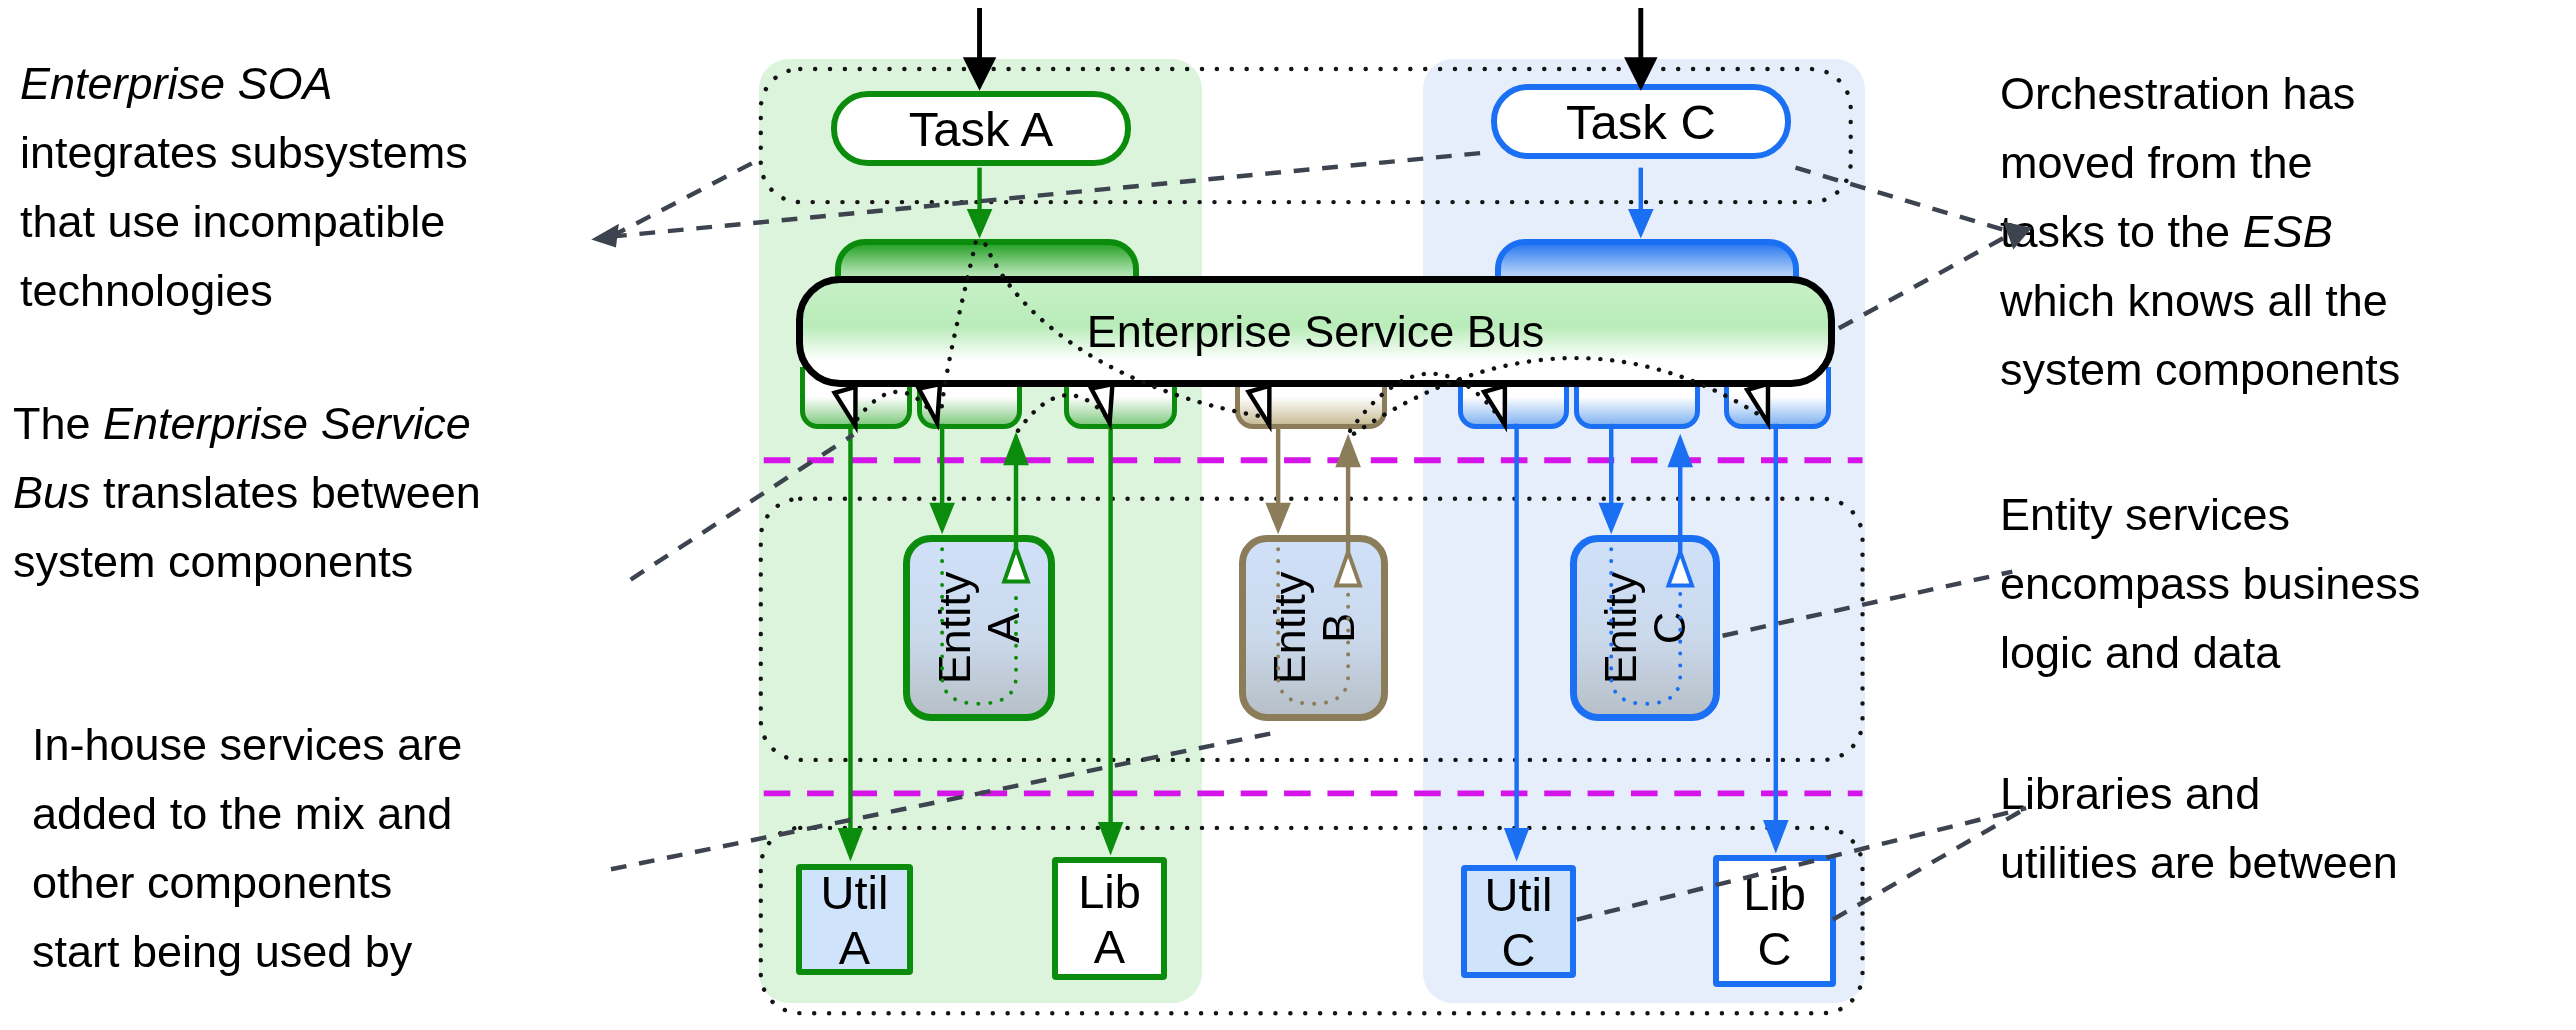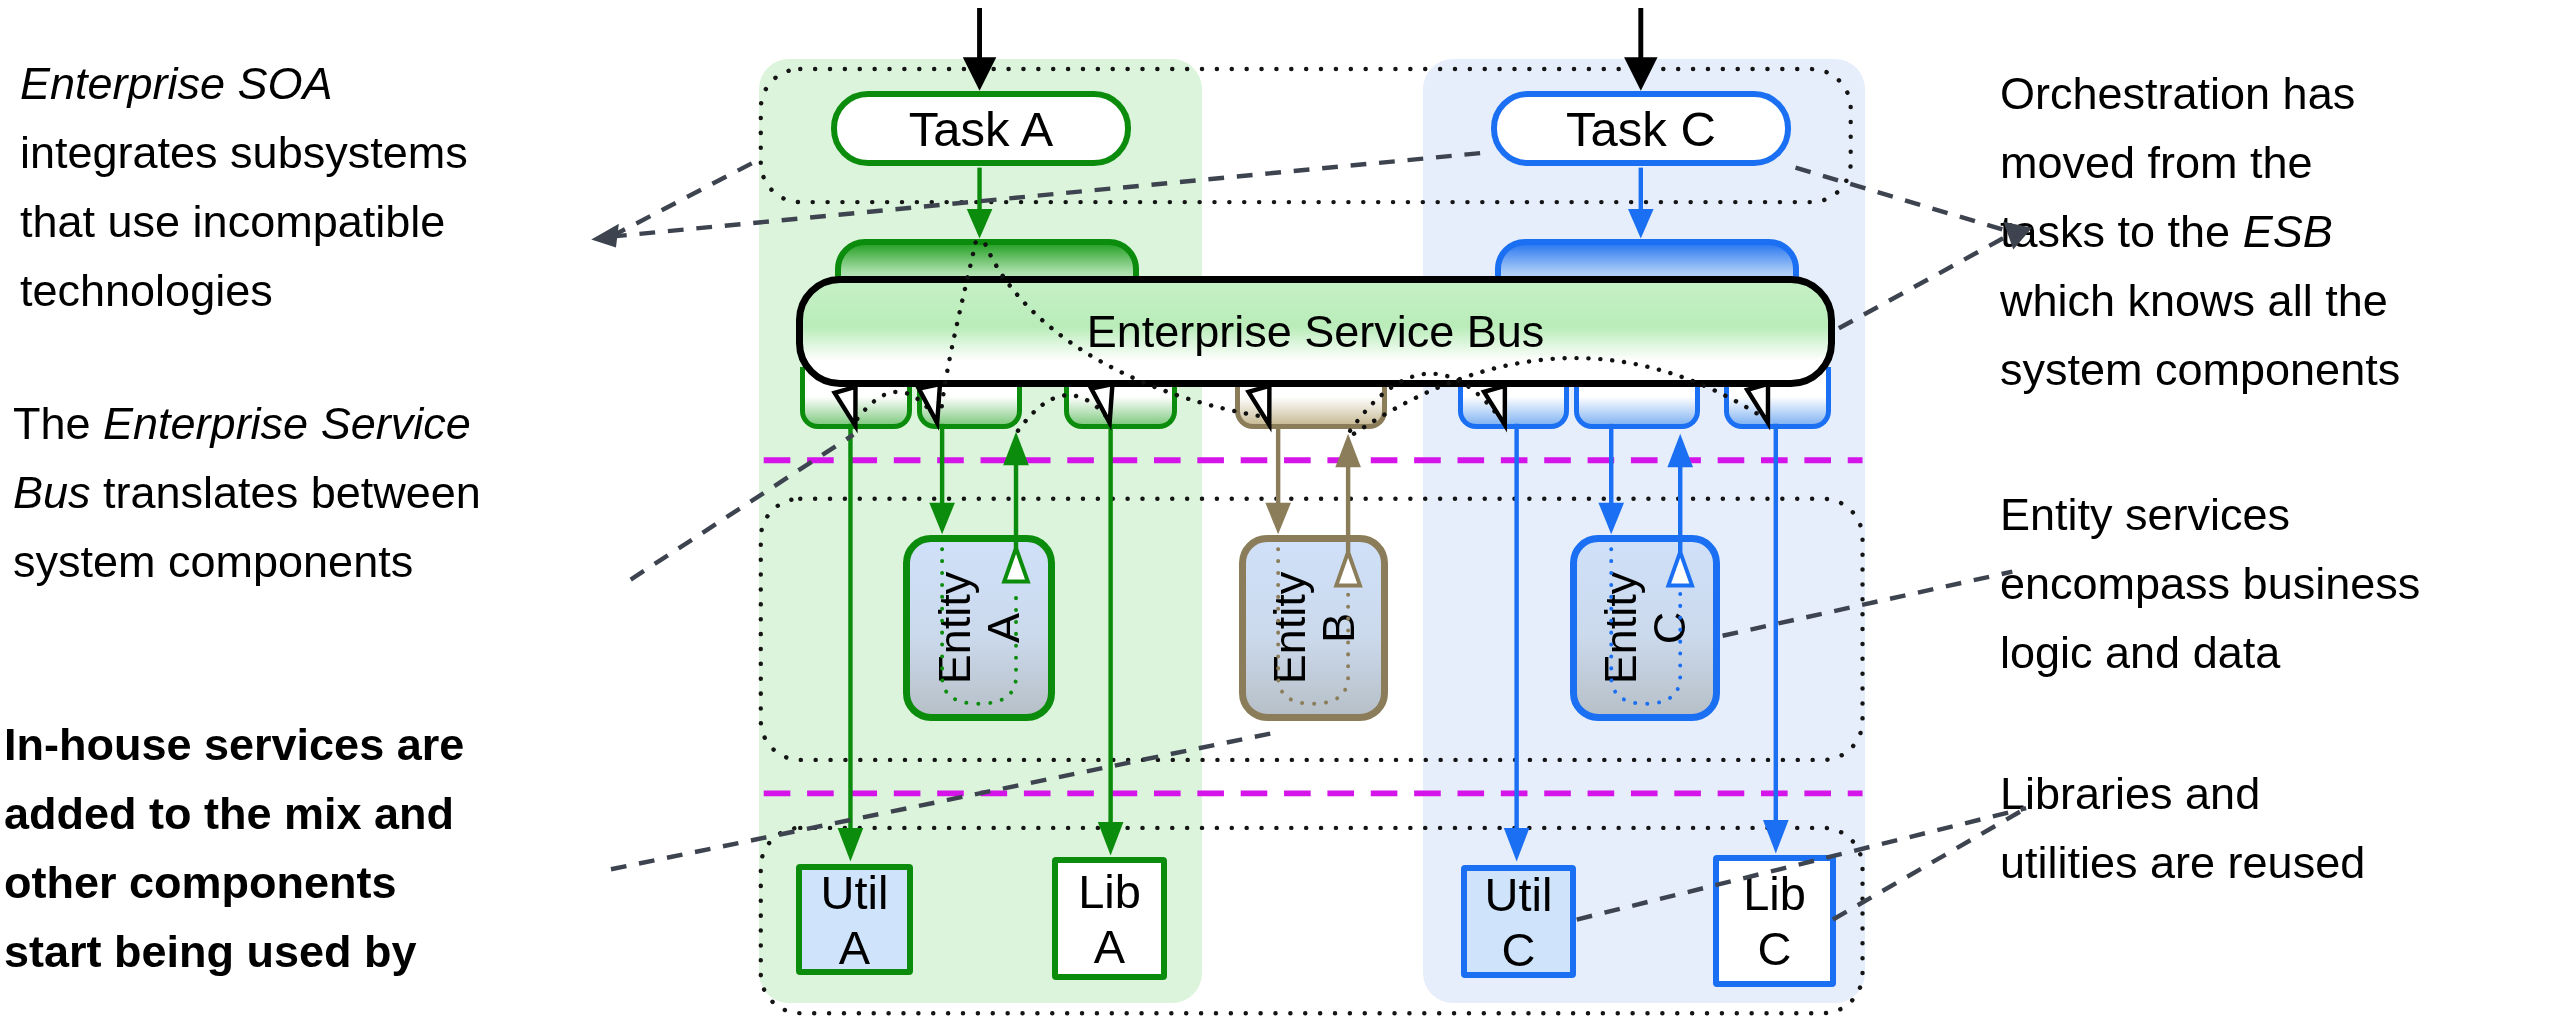--- a/index.html
+++ b/index.html
@@ -59,21 +59,21 @@
   <div class="abs port blue" style="left:1574px;top:367px;width:126px;height:62px;"></div>
   <div class="abs port blue" style="left:1724px;top:367px;width:107px;height:62px;"></div>
 
   <div class="abs rbox bus" style="left:796px;top:276px;width:1039px;height:111px;">
     <span>Enterprise Service Bus</span>
   </div>
 
   <div class="abs rbox task" style="left:831px;top:91px;width:300px;height:75px;justify-content:center;">
     <span>Task A</span>
   </div>
-  <div class="abs rbox task blue" style="left:1491px;top:91px;width:300px;height:75px;">
+  <div class="abs rbox task blue" style="left:1491px;top:84px;width:300px;height:75px;">
     <span>Task C</span>
   </div>
 
   <div class="abs rbox entity" style="left:903px;top:535px;width:152px;height:186px;">
     <span class="vlabel">Entity A</span>
   </div>
   <div class="abs rbox entity tan" style="left:1239px;top:535px;width:149px;height:186px;">
     <span class="vlabel">Entity B</span>
   </div>
   <div class="abs rbox entity blue" style="left:1570px;top:535px;width:150px;height:186px;">
@@ -102,41 +102,41 @@
       <div class="tline"><span class="it">Enterprise SOA</span></div>
       <div class="tline"><span>integrates subsystems</span></div>
       <div class="tline"><span>that use incompatible</span></div>
       <div class="tline"><span>technologies</span></div>
     </div>
   <div class="abs note" style="left:13px;top:389px;width:611px;">
       <div class="tline"><span>The </span><span class="it">Enterprise Service</span></div>
       <div class="tline"><span class="it">Bus</span><span> translates between</span></div>
       <div class="tline"><span>system components</span></div>
     </div>
-  <div class="abs note" style="left:4px;top:710px;width:611px;font-weight:bold;">
+  <div class="abs note" style="left:32px;top:710px;width:611px;">
       <div class="tline"><span>In-house services are</span></div>
       <div class="tline"><span>added to the mix and</span></div>
       <div class="tline"><span>other components</span></div>
       <div class="tline"><span>start being used by</span></div>
     </div>
   <div class="abs note" style="left:2000px;top:59px;width:591px;">
       <div class="tline"><span>Orchestration has</span></div>
       <div class="tline"><span>moved from the</span></div>
       <div class="tline"><span>tasks to the </span><span class="it">ESB</span></div>
       <div class="tline"><span>which knows all the</span></div>
       <div class="tline"><span>system components</span></div>
     </div>
   <div class="abs note" style="left:2000px;top:480px;width:591px;">
       <div class="tline"><span>Entity services</span></div>
       <div class="tline"><span>encompass business</span></div>
       <div class="tline"><span>logic and data</span></div>
     </div>
   <div class="abs note" style="left:2000px;top:759px;width:591px;">
       <div class="tline"><span>Libraries and</span></div>
-      <div class="tline"><span>utilities are reused</span></div>
+      <div class="tline"><span>utilities are between</span></div>
     </div>
 
   <svg width="2576" height="1031" viewBox="0 0 2614 1046">
 
     <g stroke="#151515" stroke-width="4.5" fill="none" stroke-linecap="round" stroke-dasharray="0.1 15">
       <rect x="772" y="70" width="1106" height="135" rx="40"></rect>
       <rect x="772" y="506" width="1118" height="265" rx="40"></rect>
       <rect x="772" y="840" width="1118" height="188" rx="40"></rect>
     </g>
 

